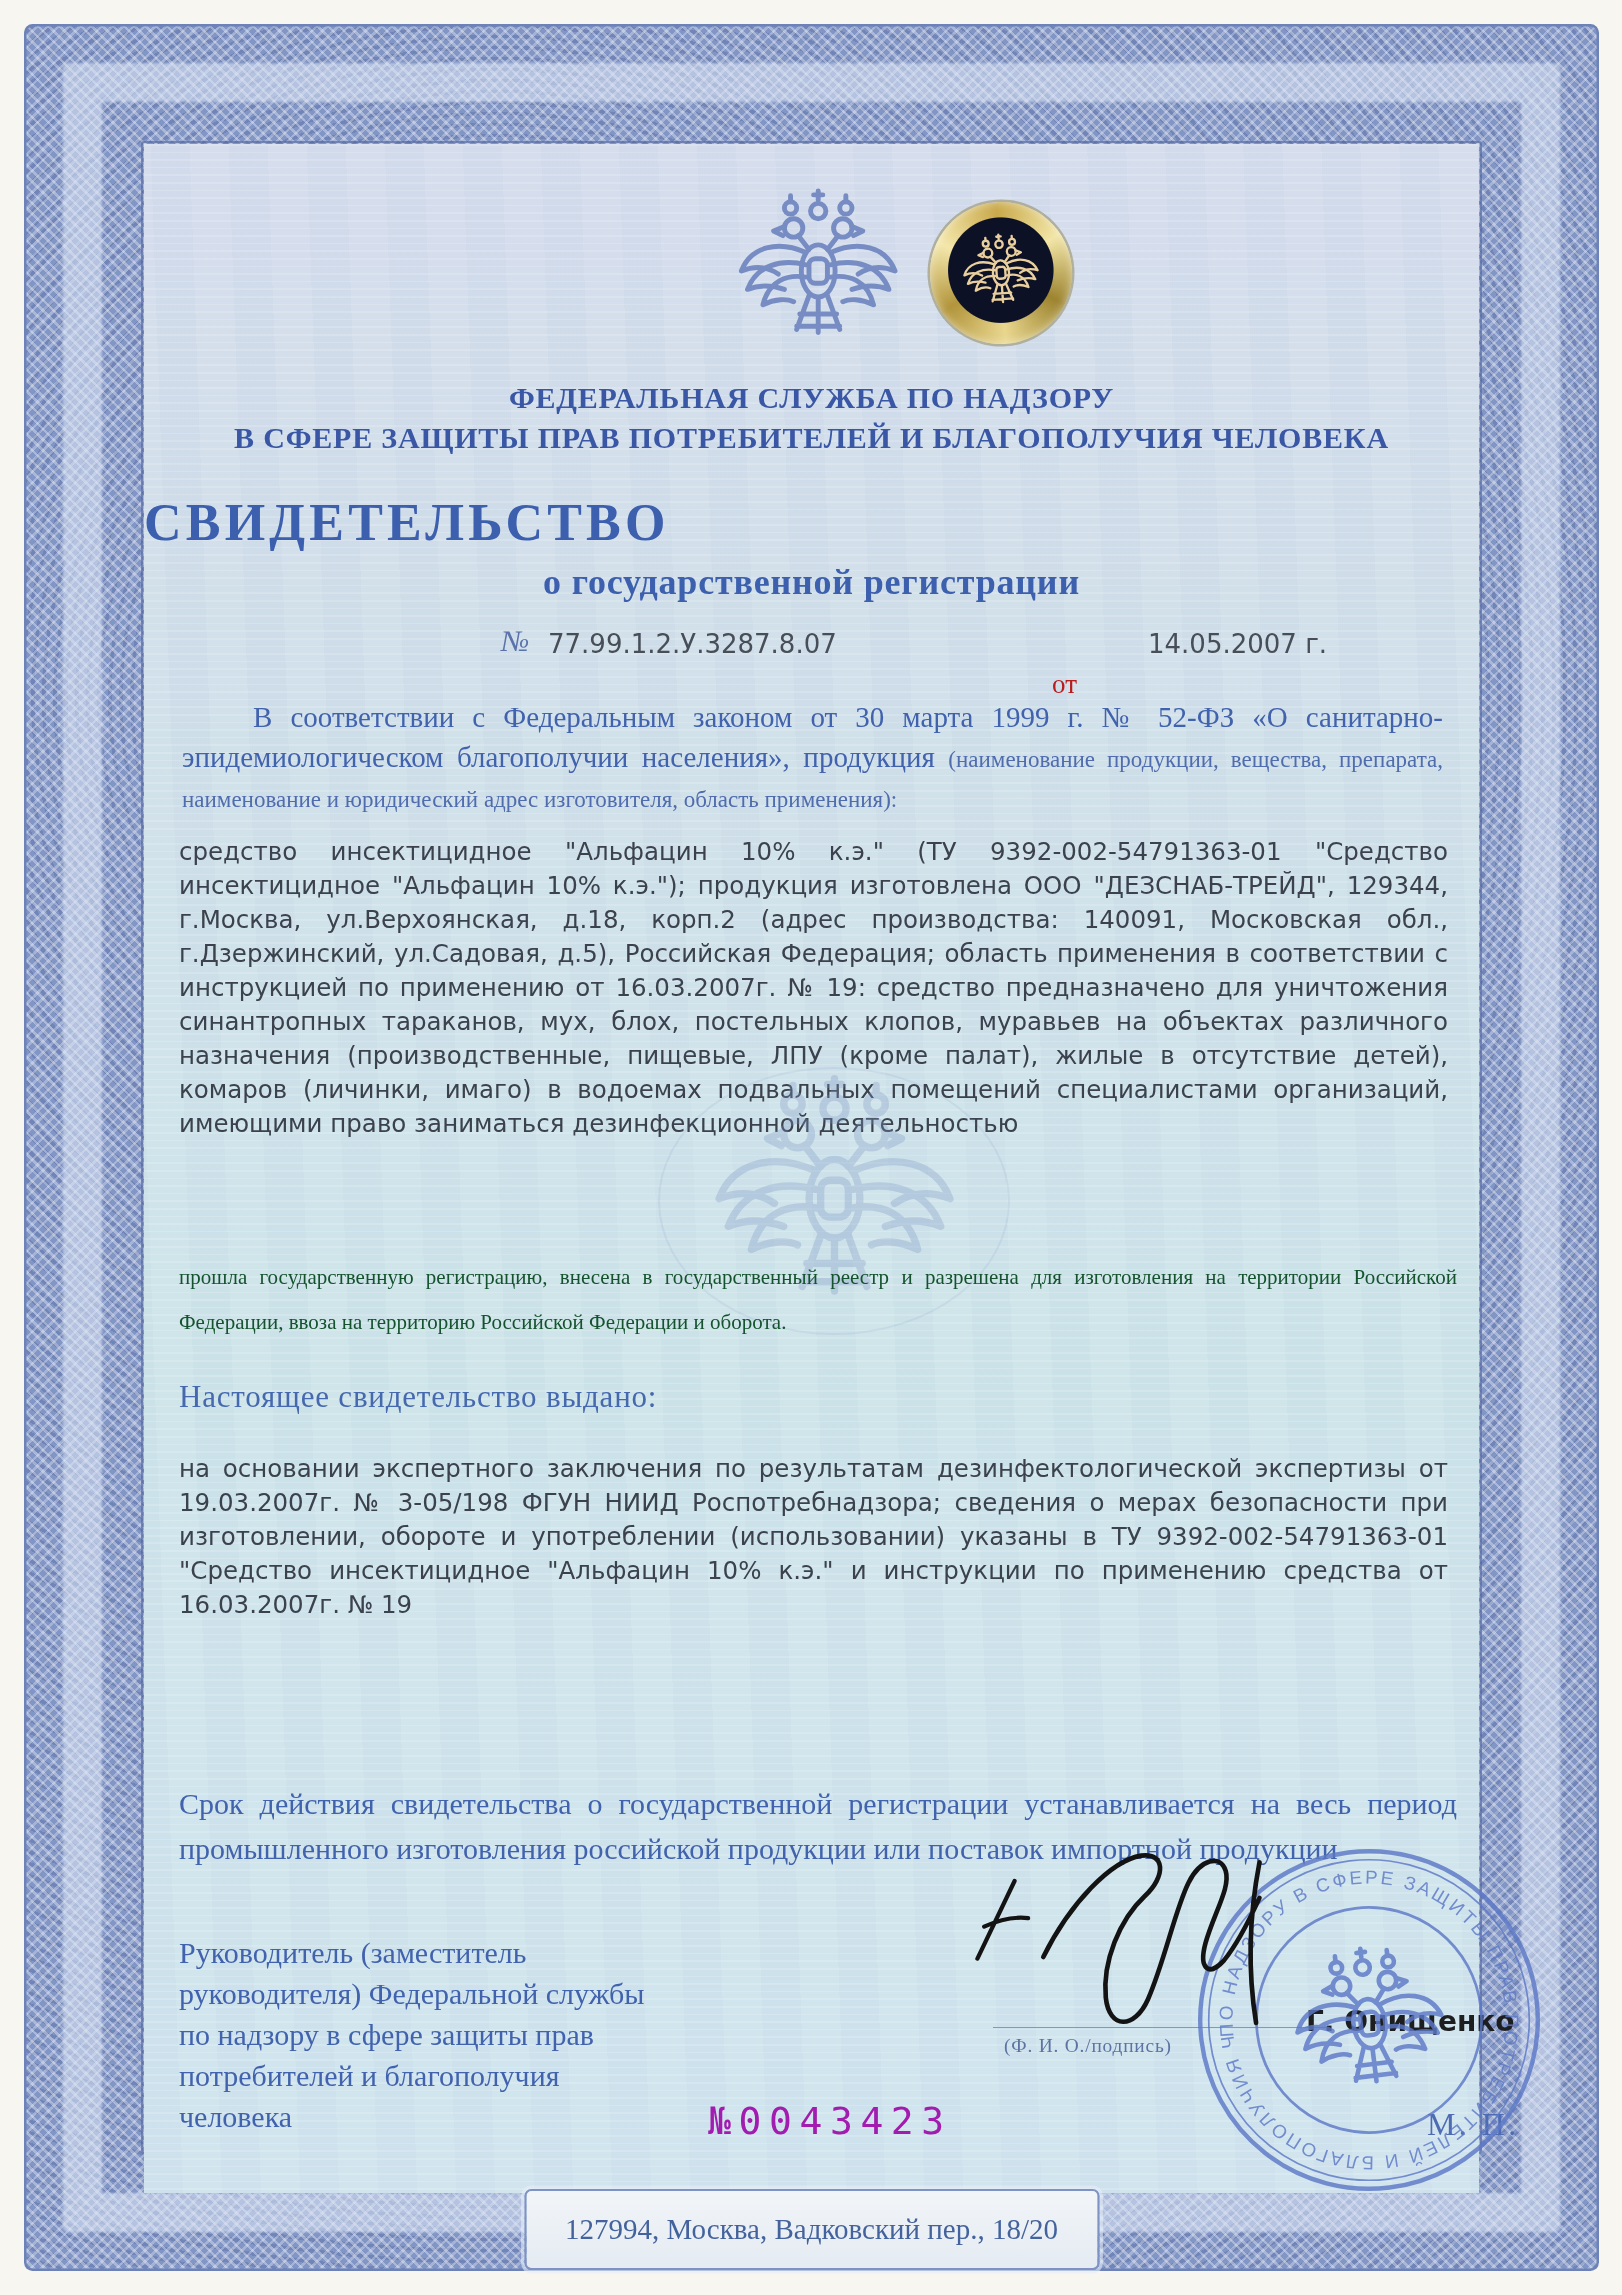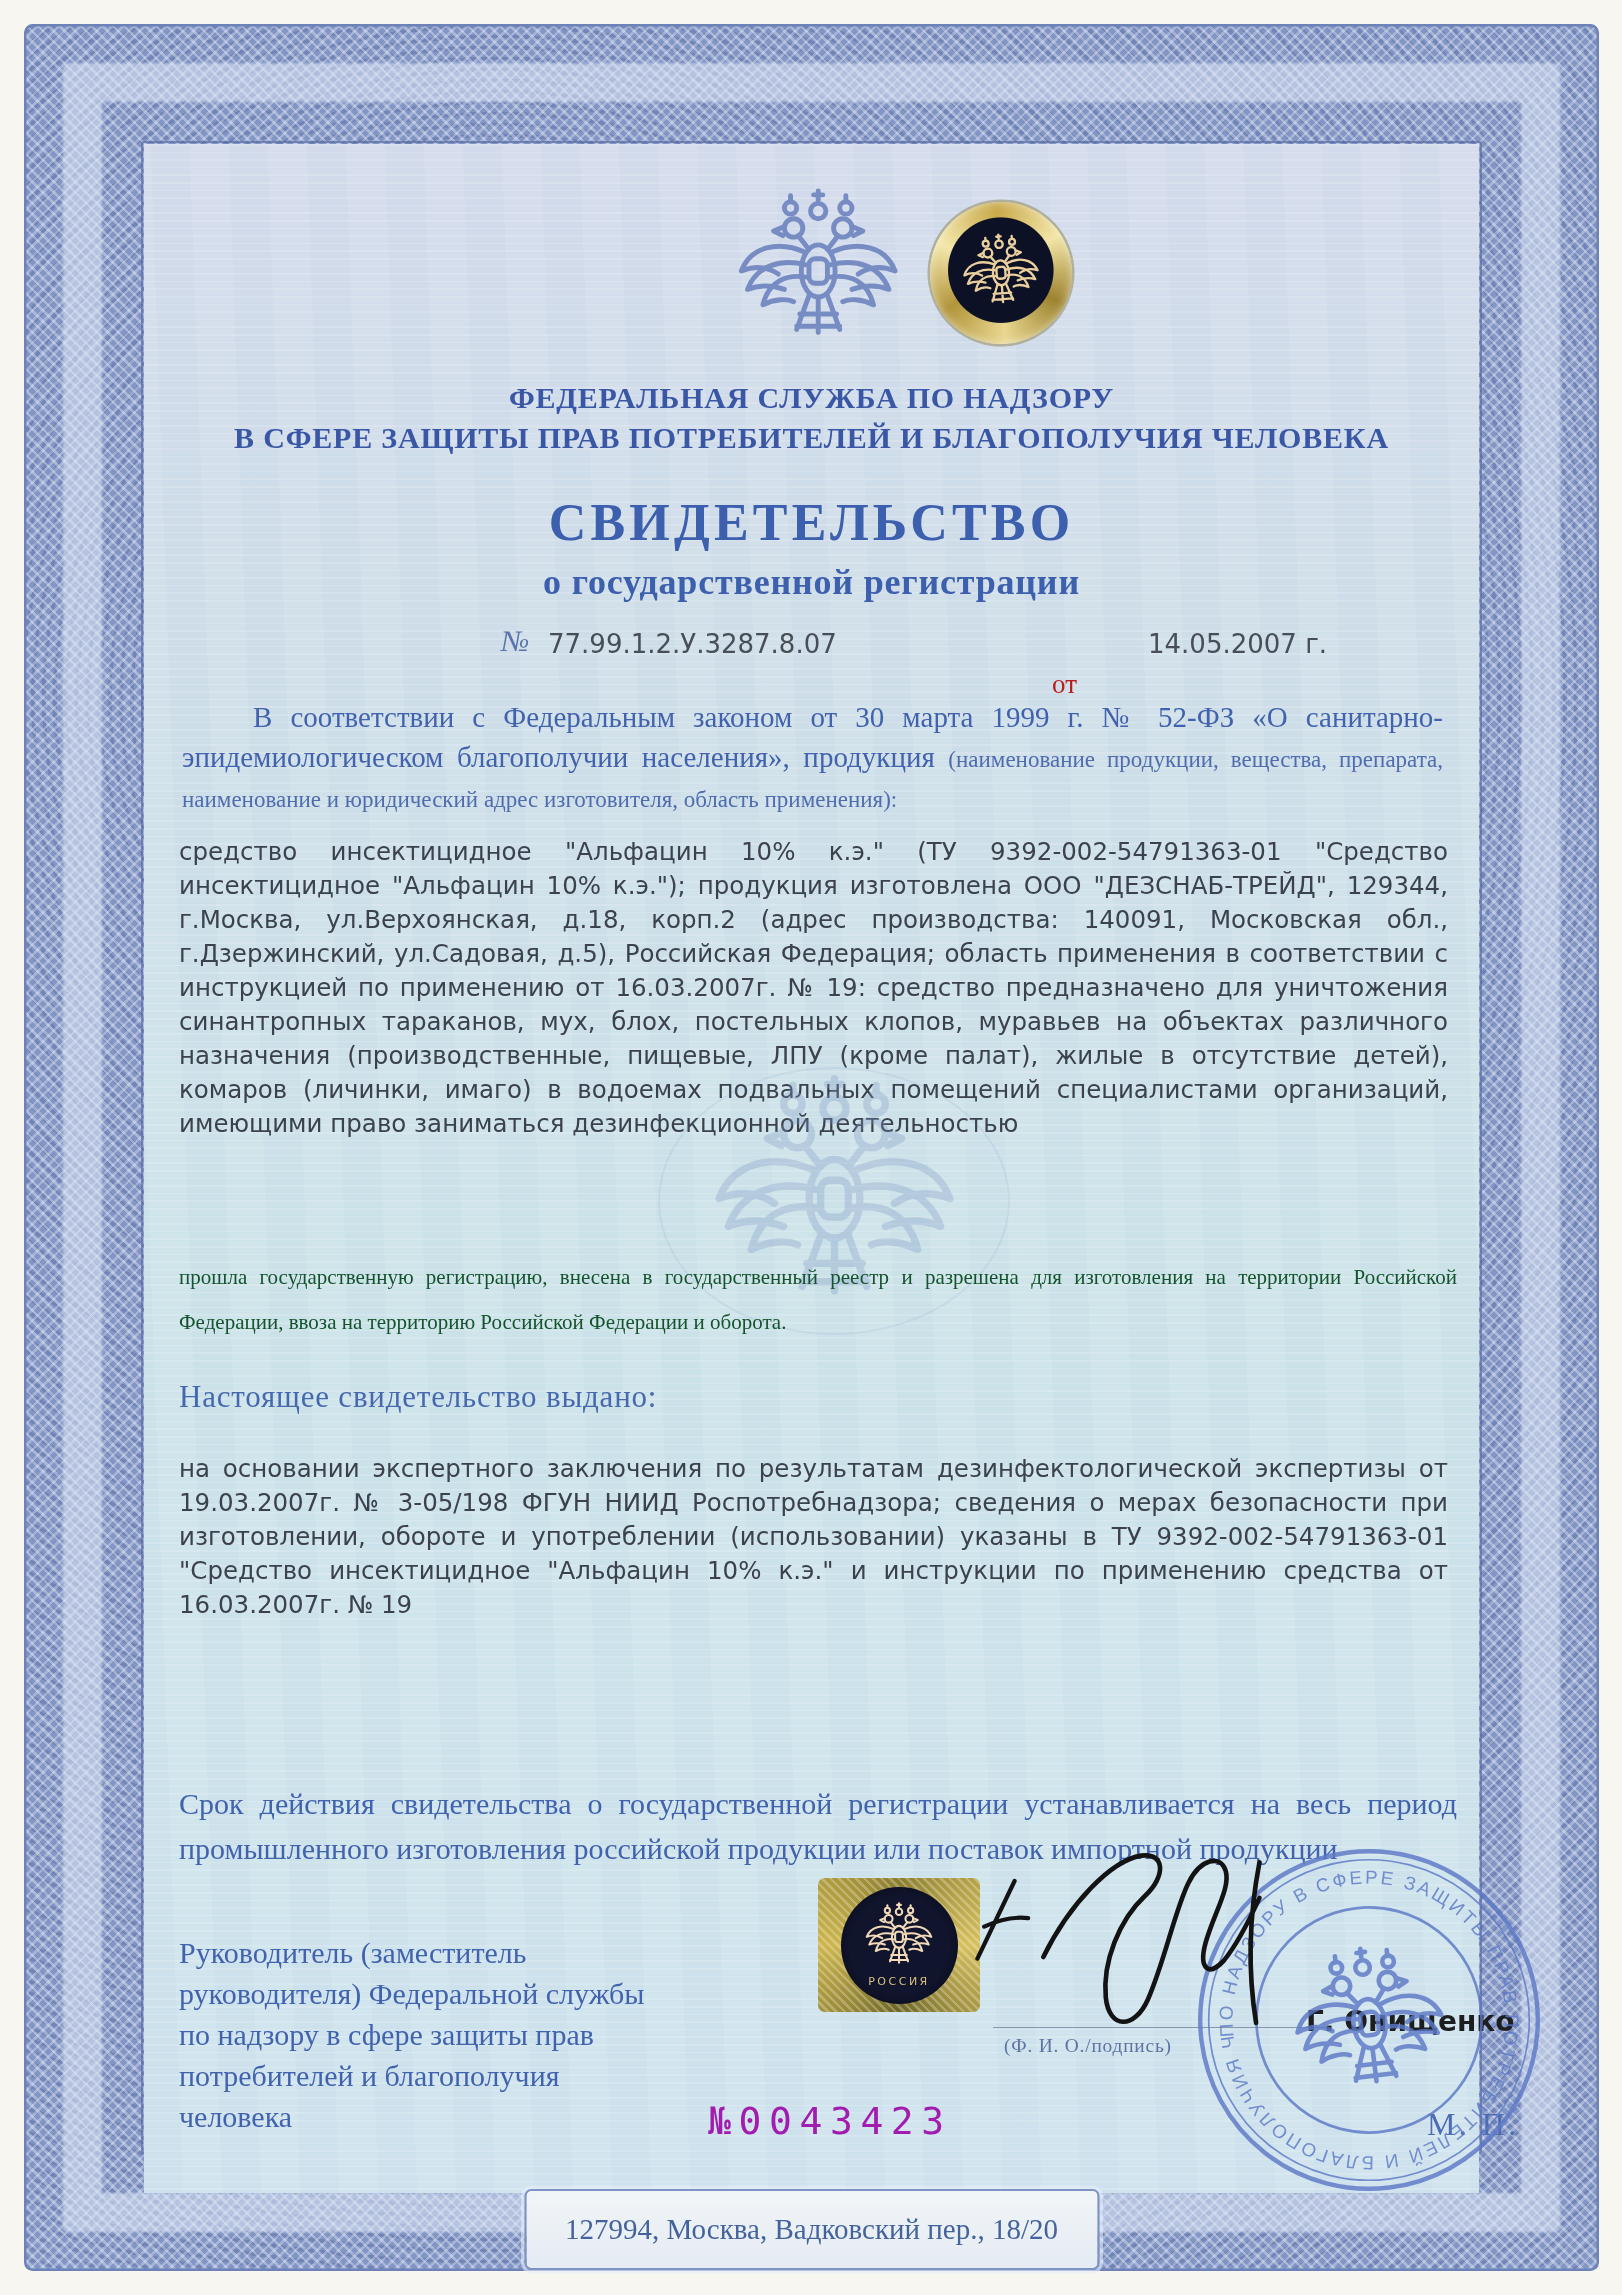--- a/index.html
+++ b/index.html
@@ -18,21 +18,21 @@
   
   .page{position:absolute;left:144px;right:144px;top:144px;bottom:102px;
     background:
       repeating-linear-gradient(180deg, rgba(255,255,255,.16) 0 1.7px, transparent 1.7px 7.6px),
       repeating-linear-gradient(88deg, rgba(130,160,200,.05) 0 39px, transparent 39px 78px),
       linear-gradient(180deg,#d6dded 0%,#d2e0ea 22%,#cfe5ea 55%,#d2e5ef 100%);}
   .content{position:absolute;inset:0;}
   .content > *{position:absolute;}
   .hdr{left:144px;width:1335px;top:378px;text-align:center;font-weight:bold;font-size:30px;
        line-height:40px;letter-spacing:0.8px;color:#3a57a5;}
-  .title{left:144px;width:1335px;top:493px;text-align:center;font-weight:bold;font-size:52px;
+  .title{left:144px;width:1335px;top:493px;font-weight:bold;font-size:52px;
        letter-spacing:4.2px;color:#3c5fae;}
   .subtitle{left:144px;width:1335px;top:561px;text-align:center;font-weight:bold;font-size:36px;
        letter-spacing:0.8px;color:#3c5fae;}
   .numlabel{left:501px;top:624px;font-size:30px;color:#5a73ab;font-style:italic;}
   .numvalue{left:548px;top:629px;font-family:"DejaVu Sans",sans-serif;font-size:26px;color:#474e57;}
   .datelabel{left:1052px;top:625px;font-size:27px;color:#b91c1c;margin-top:44px;}
   .datevalue{left:1148px;top:629px;font-family:"DejaVu Sans",sans-serif;font-size:26px;color:#474e57;}
   .intro{left:182px;width:1261px;top:668px;font-size:29px;line-height:40px;text-align:justify;
        text-indent:71px;color:#4162ad;}
   .intro .note{font-size:23px;line-height:34px;color:#4f6cae;}
@@ -154,28 +154,20 @@
 
     <p class="registered">прошла государственную регистрацию, внесена в государственный реестр и разрешена для изготовления на территории Российской Федерации, ввоза на территорию Российской Федерации и оборота.</p>
 
     <div class="issued-h">Настоящее свидетельство выдано:</div>
     <p class="basis sans-block">на основании экспертного заключения по результатам дезинфектологической экспертизы от 19.03.2007г. № 3-05/198 ФГУН НИИД Роспотребнадзора; сведения о мерах безопасности при изготовлении, обороте и употреблении (использовании) указаны в ТУ 9392-002-54791363-01 "Средство инсектицидное "Альфацин 10% к.э." и инструкции по применению средства от 16.03.2007г. № 19</p>
 
     <p class="validity">Срок действия свидетельства о государственной регистрации устанавливается на весь период промышленного изготовления российской продукции или поставок импортной продукции</p>
 
     <p class="signer">Руководитель (заместитель руководителя) Федеральной службы по надзору в сфере защиты прав потребителей и благополучия человека</p>
 
-    <div class="hologram">
-      <div class="holo-circle">
-        <svg viewBox="0 0 120 110">
-            <use href="#dheagle"></use>
-          </svg>
-        <div class="holo-text">РОССИЯ</div>
-      </div>
-    </div>
 
     <svg class="stamp" viewBox="0 0 210 210">
       <circle cx="105" cy="105" r="99" fill="none" stroke="#5d79c7" stroke-width="2.6"></circle>
       <circle cx="105" cy="105" r="94" fill="none" stroke="#5d79c7" stroke-width="1"></circle>
       <circle cx="105" cy="105" r="66" fill="none" stroke="#5d79c7" stroke-width="1.6"></circle>
       <defs>
           <path id="ringpath" d="M105,105 m-80,0 a80,80 0 1,1 160,0 a80,80 0 1,1 -160,0"></path>
         </defs>
       <text font-size="11" letter-spacing="1.5" fill="#5d79c7" font-family="Liberation Sans, sans-serif">
         <textPath href="#ringpath">ПО НАДЗОРУ В СФЕРЕ ЗАЩИТЫ ПРАВ ПОТРЕБИТЕЛЕЙ И БЛАГОПОЛУЧИЯ ЧЕЛОВЕКА ★ ОГРН 104</textPath>

